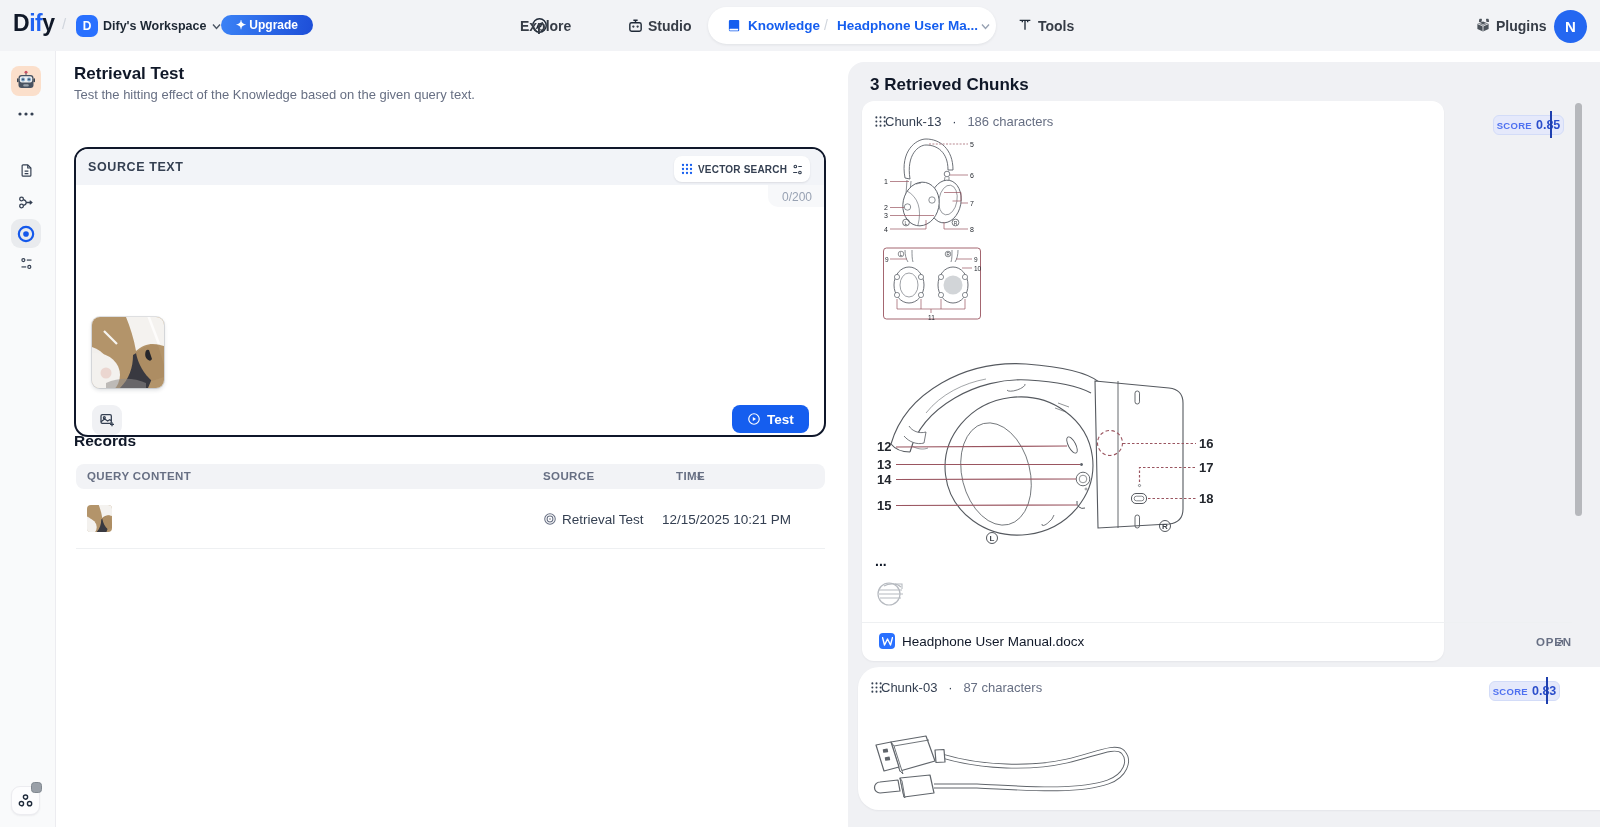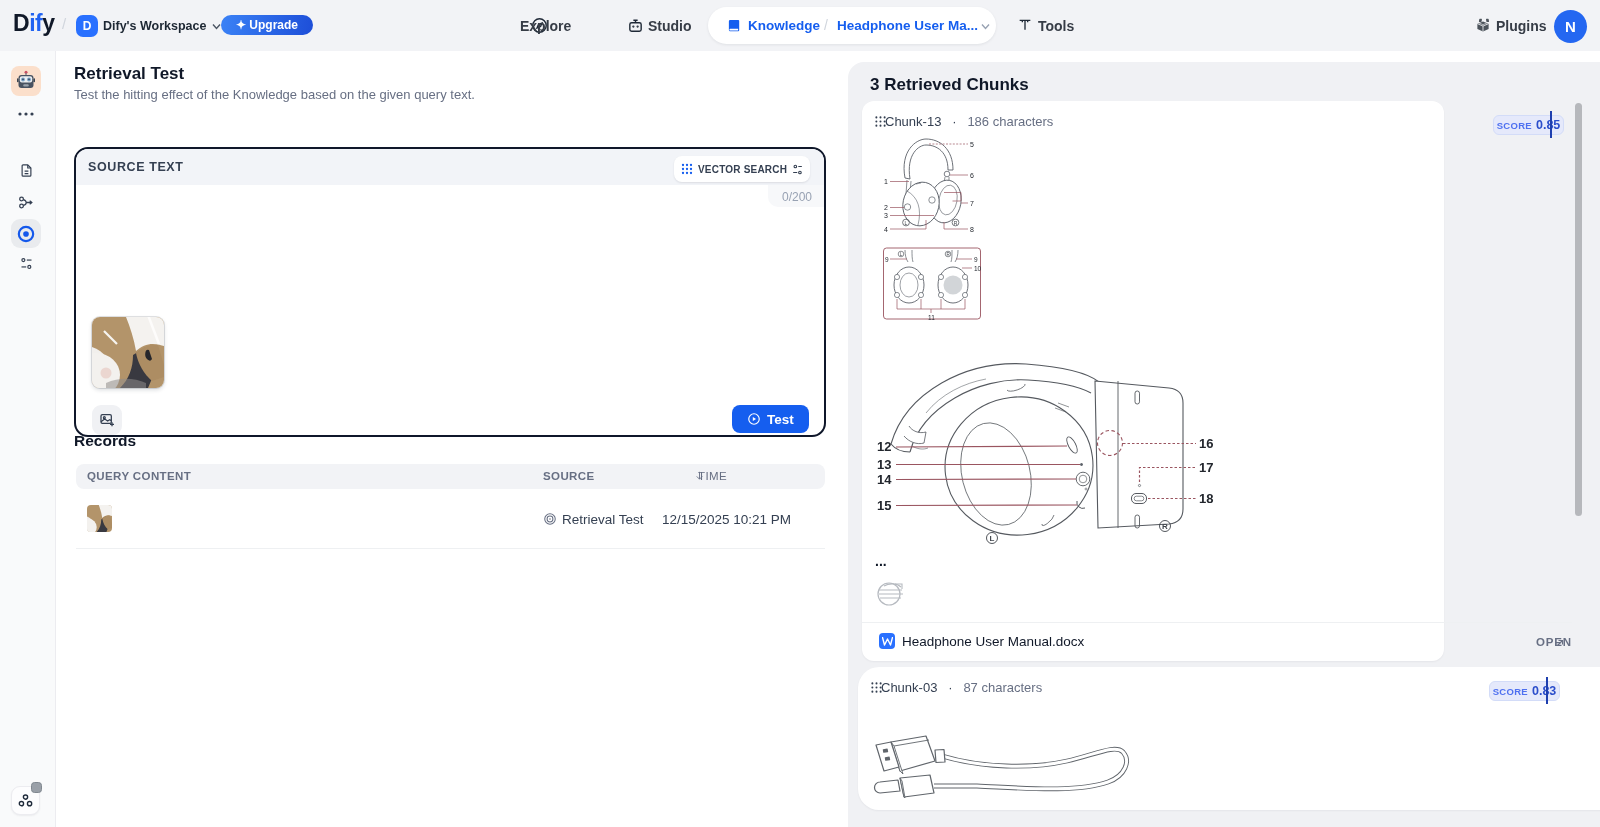--- a/index.html
+++ b/index.html
@@ -204,21 +204,21 @@
           <path d="M10 8.5 L15.5 12 L10 15.5 Z" fill="#fff" stroke="none"></path>
         </svg>
       <span style="margin-left:6px;font-size:13.5px;font-weight:700;color:#fff;">Test</span>
     </div>
   </div>
 
   <div class="abs" style="left:17px;top:381px;font-size:15.5px;font-weight:700;color:#101828;">Records</div>
   <div class="abs" style="left:19px;top:413px;width:749px;height:25px;background:#f2f3f6;border-radius:8px;"></div>
   <div class="abs" style="left:30px;top:419px;font-size:11.5px;font-weight:600;letter-spacing:.4px;color:#676f83;">QUERY CONTENT</div>
   <div class="abs" style="left:486px;top:419px;font-size:11.5px;font-weight:600;letter-spacing:.4px;color:#676f83;">SOURCE</div>
-  <div class="abs" style="left:641px;top:419px;font-size:11.5px;font-weight:400;letter-spacing:.4px;color:#676f83;text-align:center;">TIME</div>
+  <div class="abs" style="left:619px;top:419px;font-size:11.5px;font-weight:700;letter-spacing:.4px;color:#676f83;text-align:center;">TIME</div>
   <svg class="abs" style="left:637px;top:419px;" width="11" height="11" viewBox="0 0 24 24" fill="none" stroke="#676f83" stroke-width="2">
       <path d="M12 4 V20 M6 14 L12 20 L18 14"></path>
     </svg>
 
   <div class="abs" style="left:30px;top:454px;width:25px;height:27px;border-radius:4px;overflow:hidden;">
     <svg width="25" height="27" viewBox="0 0 72 71" preserveAspectRatio="none">
       <rect width="72" height="71" fill="#b3946a"></rect>
       <path d="M34 0 C 38 10 42 22 44 34 C 52 27 60 25 72 29 L 72 0 Z" fill="#f4f2ef"></path>
       <path d="M0 30 C 12 34 19 44 19 56 C 19 62 16 68 11 71 L 0 71 Z" fill="#f1efec"></path>
       <ellipse cx="4" cy="58" rx="24" ry="22" fill="#f3f1ee"></ellipse>

